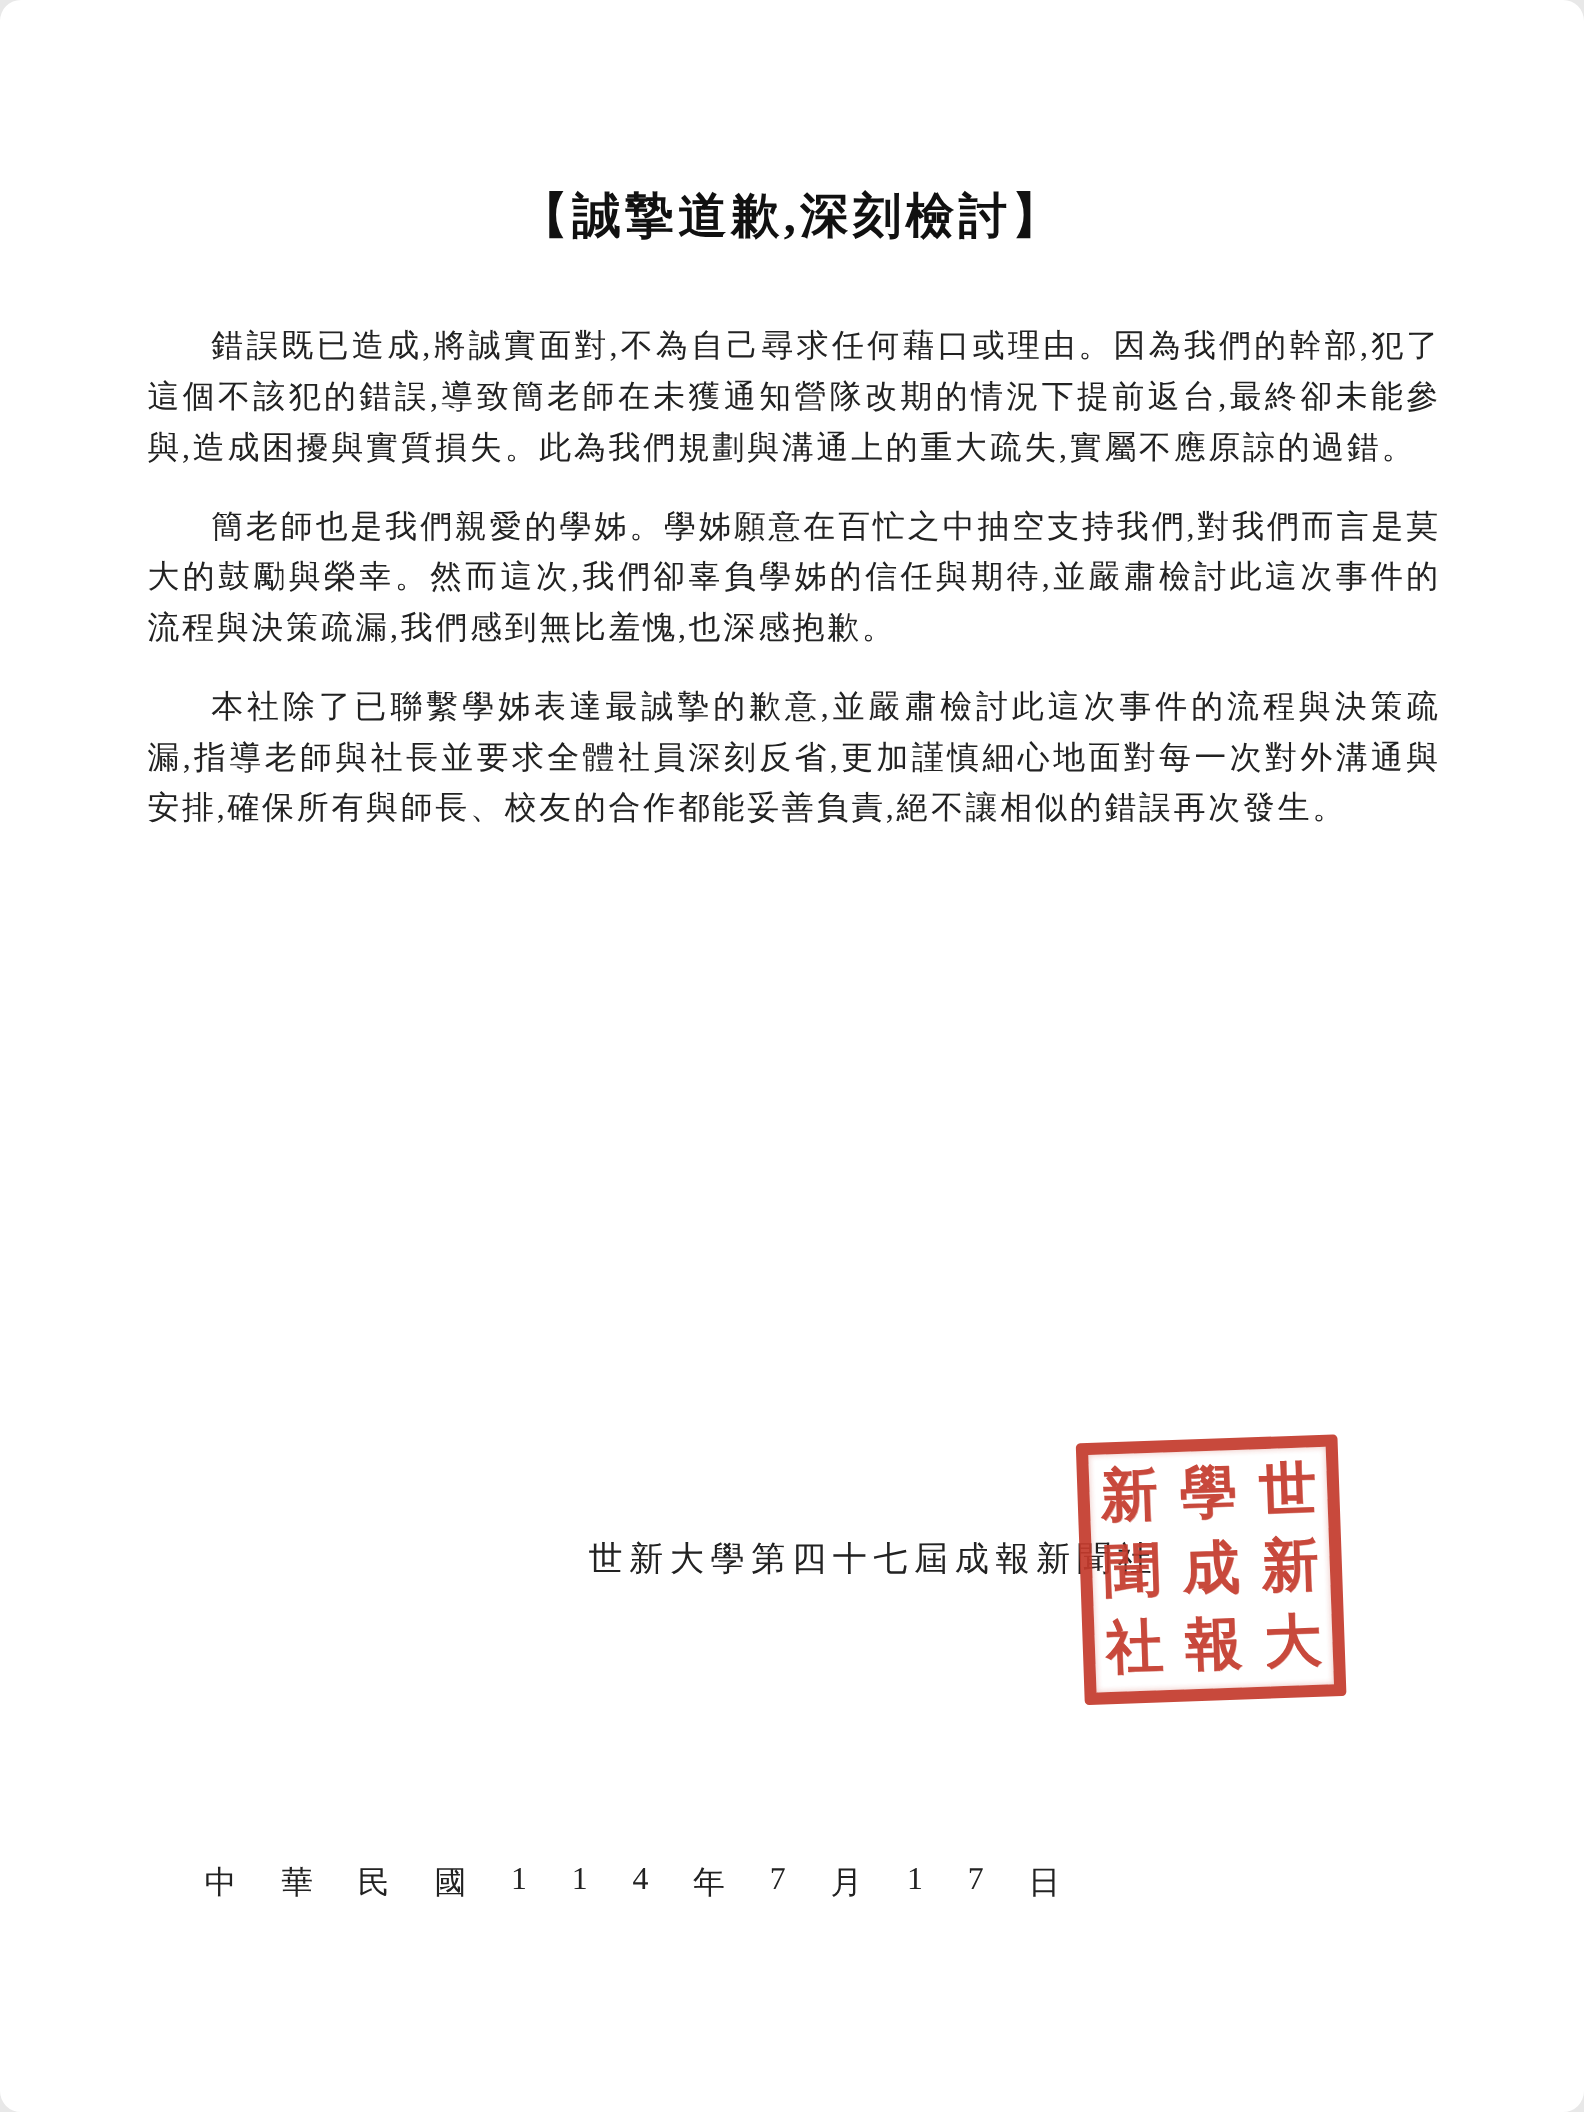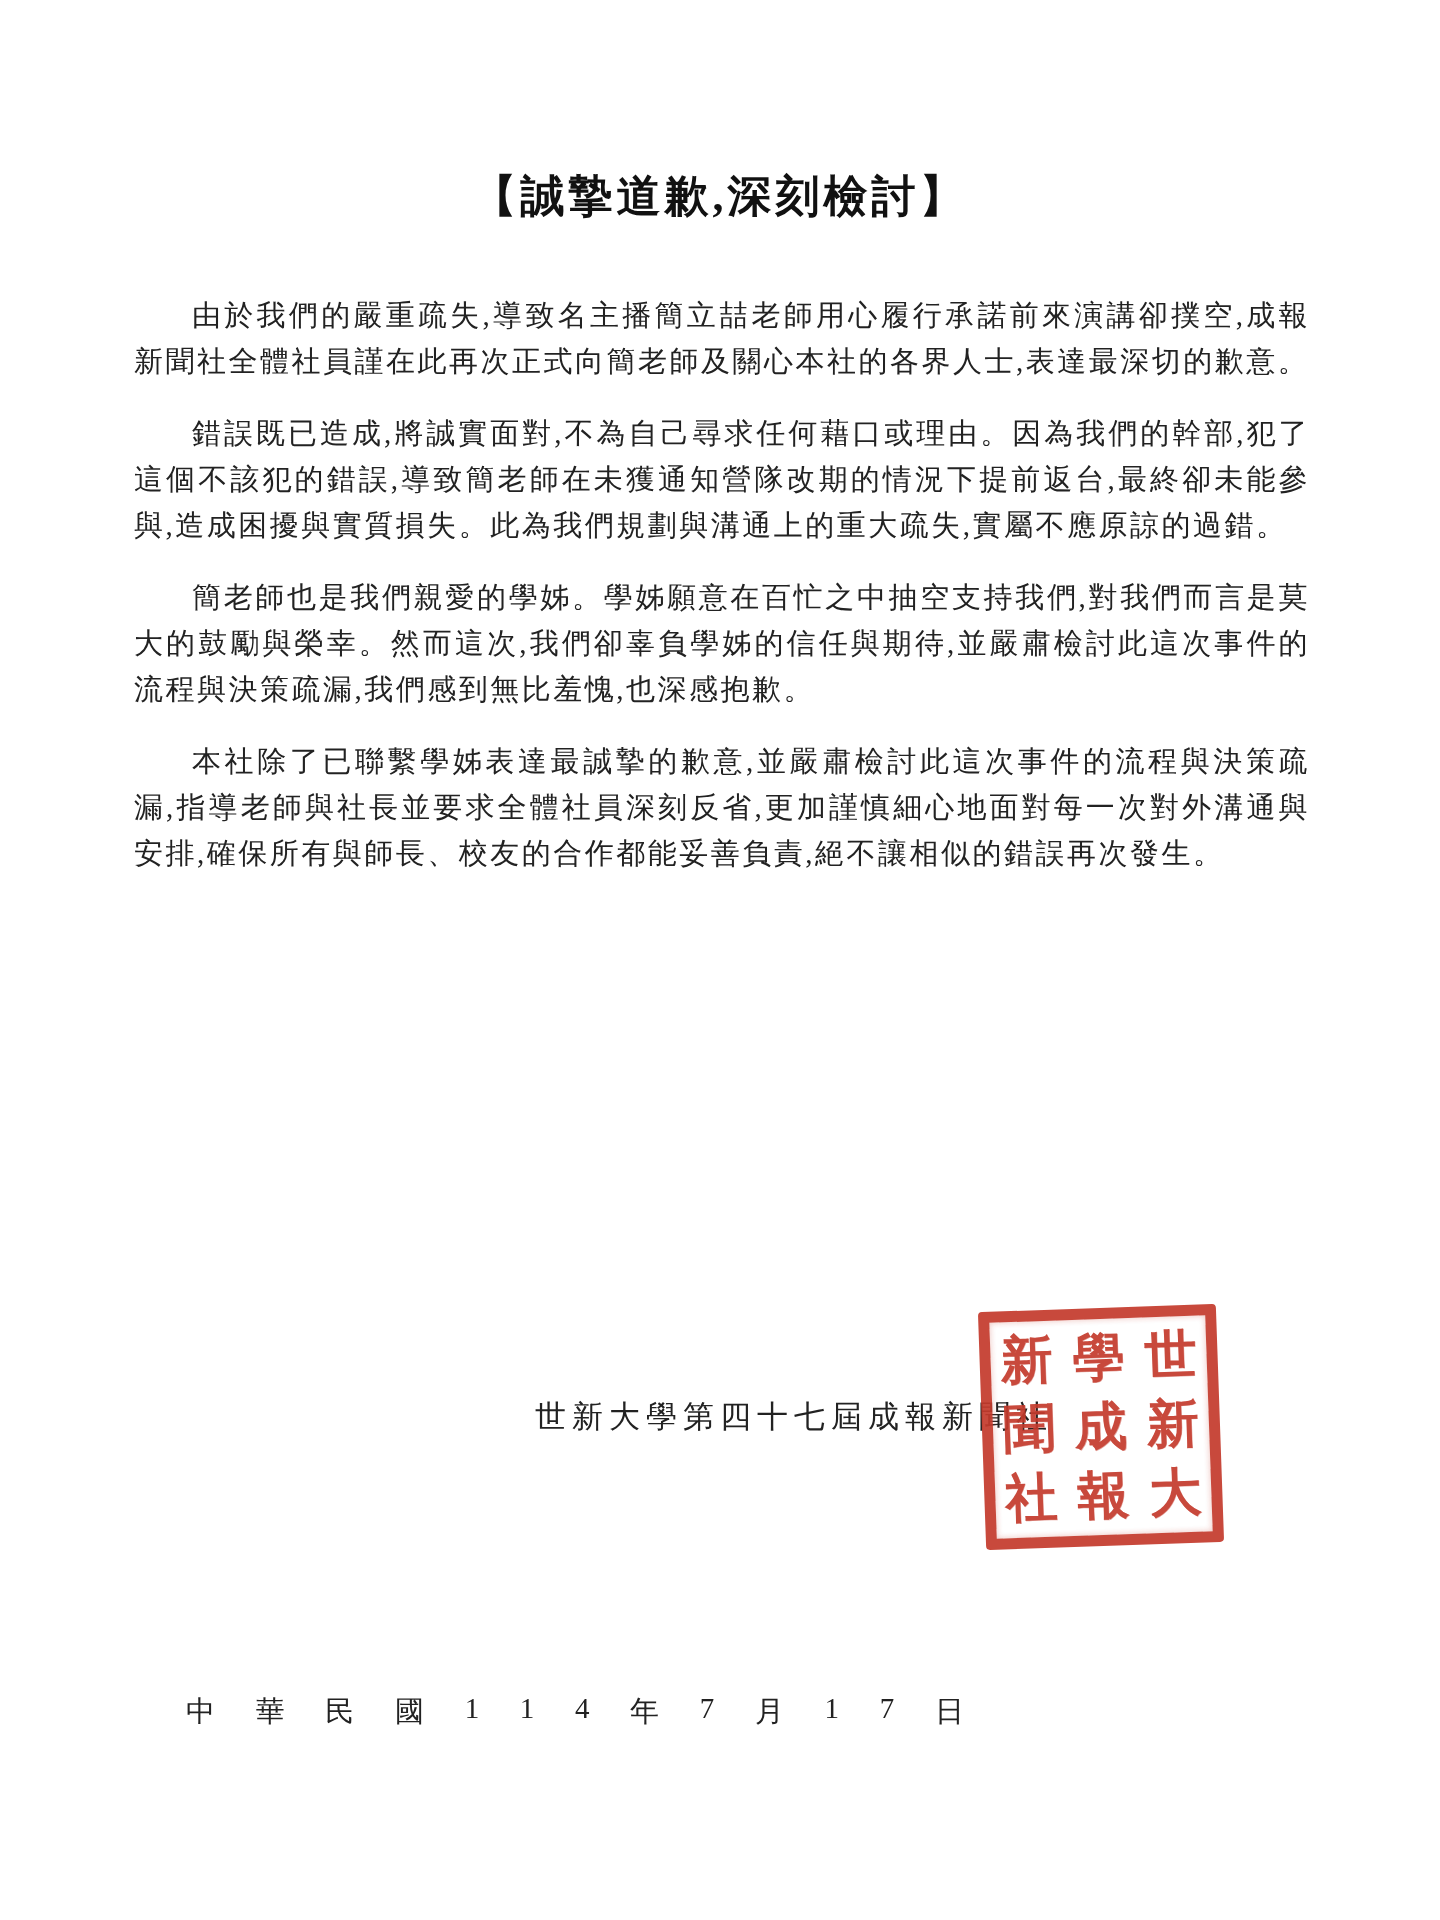--- a/index.html
+++ b/index.html
@@ -5,20 +5,21 @@
   html, body { margin: 0; padding: 0; background: #e8e8e8; }
   .page {
     position: relative;
     width: 1440px;
     height: 1920px;
     margin: 0 auto;
     background: #ffffff;
     font-family: "Liberation Serif", "DejaVu Serif", serif;
     color: #1a1a1a;
     overflow: hidden;
+    border-radius: 19px;
   }
   .doc-title {
     position: absolute;
     top: 138px;
     left: 0;
     width: 100%;
     text-align: center;
     font-size: 44px;
     font-weight: bold;
     letter-spacing: 4px;
@@ -92,21 +93,20 @@
   .date-char { display: inline-block; }
 </style>
 </head>
 <body>
 
 <div class="page">
 
   <h1 class="doc-title">【誠摯道歉,深刻檢討】</h1>
 
   <div class="doc-body">
-    <p class="para">由於我們的嚴重疏失,導致名主播簡立喆老師用心履行承諾前來演講卻撲空,成報新聞社全體社員謹在此再次正式向簡老師及關心本社的各界人士,表達最深切的歉意。</p>
     <p class="para">錯誤既已造成,將誠實面對,不為自己尋求任何藉口或理由。因為我們的幹部,犯了這個不該犯的錯誤,導致簡老師在未獲通知營隊改期的情況下提前返台,最終卻未能參與,造成困擾與實質損失。此為我們規劃與溝通上的重大疏失,實屬不應原諒的過錯。</p>
     <p class="para">簡老師也是我們親愛的學姊。學姊願意在百忙之中抽空支持我們,對我們而言是莫大的鼓勵與榮幸。然而這次,我們卻辜負學姊的信任與期待,並嚴肅檢討此這次事件的流程與決策疏漏,我們感到無比羞愧,也深感抱歉。</p>
     <p class="para">本社除了已聯繫學姊表達最誠摯的歉意,並嚴肅檢討此這次事件的流程與決策疏漏,指導老師與社長並要求全體社員深刻反省,更加謹慎細心地面對每一次對外溝通與安排,確保所有與師長、校友的合作都能妥善負責,絕不讓相似的錯誤再次發生。</p>
   </div>
 
   <div class="signature-line">世新大學第四十七屆成報新聞社</div>
 
   <div class="seal">
     <div class="seal-col">
       <span class="seal-char">世</span>

